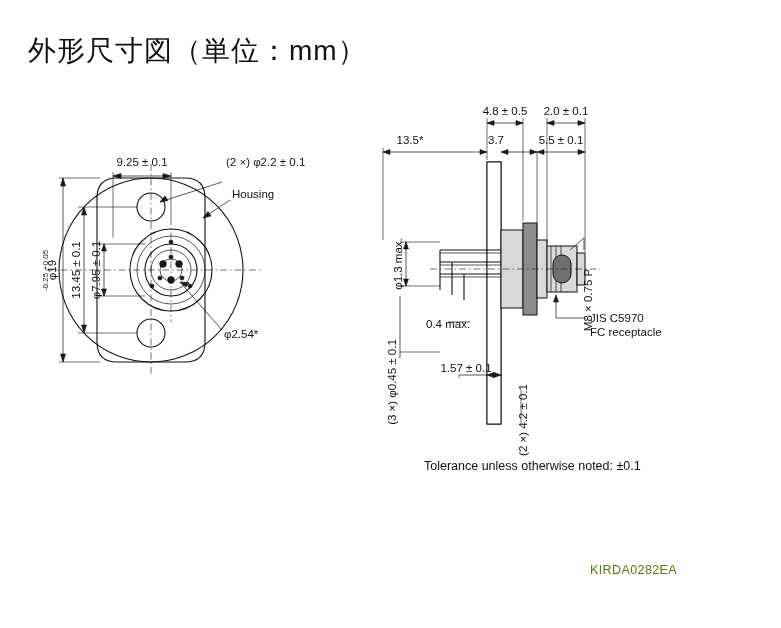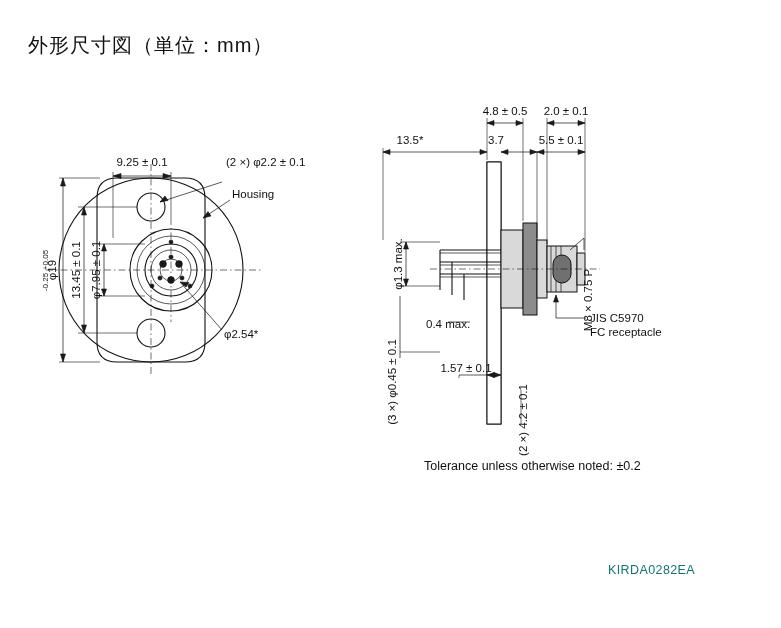--- a/index.html
+++ b/index.html
@@ -12,21 +12,21 @@
     height: 628px;
     position: relative;
     font-family: "Liberation Sans", sans-serif;
     color: #1a1a1a;
     overflow: hidden;
   }
   .page-title {
     position: absolute;
     left: 28px;
     top: 32px;
-    font-size: 20px;
+    font-size: 28px;
     font-weight: 400;
     letter-spacing: 1px;
     color: #111;
     white-space: nowrap;
   }
   .diagram-area {
     position: absolute;
     left: 0;
     top: 90px;
     width: 781px;
@@ -39,25 +39,25 @@
     position: absolute;
     left: 424px;
     top: 458px;
     font-size: 12.5px;
     line-height: 17px;
     color: #111;
   }
   .note-line { white-space: nowrap; }
   .doc-code {
     position: absolute;
-    left: 608px;
+    left: 590px;
     top: 563px;
     font-size: 12.5px;
     letter-spacing: 0.4px;
-    color: #0f766e;
+    color: #4d7c0f;
     white-space: nowrap;
   }
   text {
     font-family: "Liberation Sans", sans-serif;
     fill: #111;
   }
   .dim { font-size: 11.5px; }
   .lbl { font-size: 11.5px; }
   .thin { stroke: #111; stroke-width: 0.7; fill: none; }
   .med  { stroke: #111; stroke-width: 1.1; fill: none; }
@@ -294,16 +294,16 @@
       <polygon class="fillblack" points="556,205 553.5,212 558.5,212"></polygon>
       <text class="lbl" x="590" y="232">JIS C5970</text>
       <text class="lbl" x="590" y="246">FC receptacle</text>
     </g>
   </g>
 
 </svg>
 </div>
 
 <div class="note-block">
-  <div class="note-line">Tolerance unless otherwise noted: ±0.2</div>
+  <div class="note-line">Tolerance unless otherwise noted: ±0.1</div>
 </div>
 
 <div class="doc-code">KIRDA0282EA</div>
 
 </body></html>

